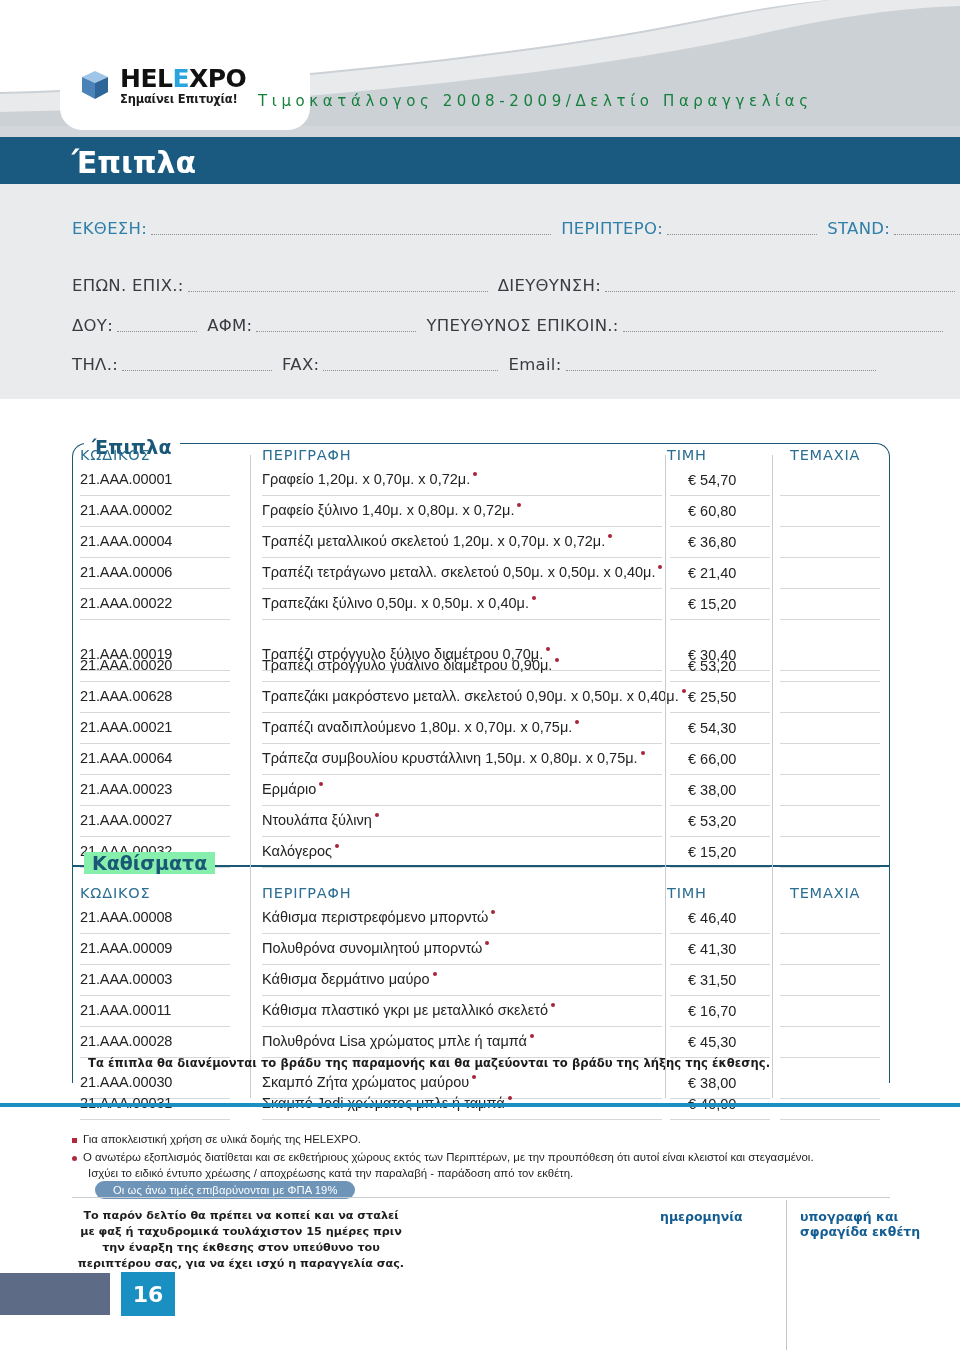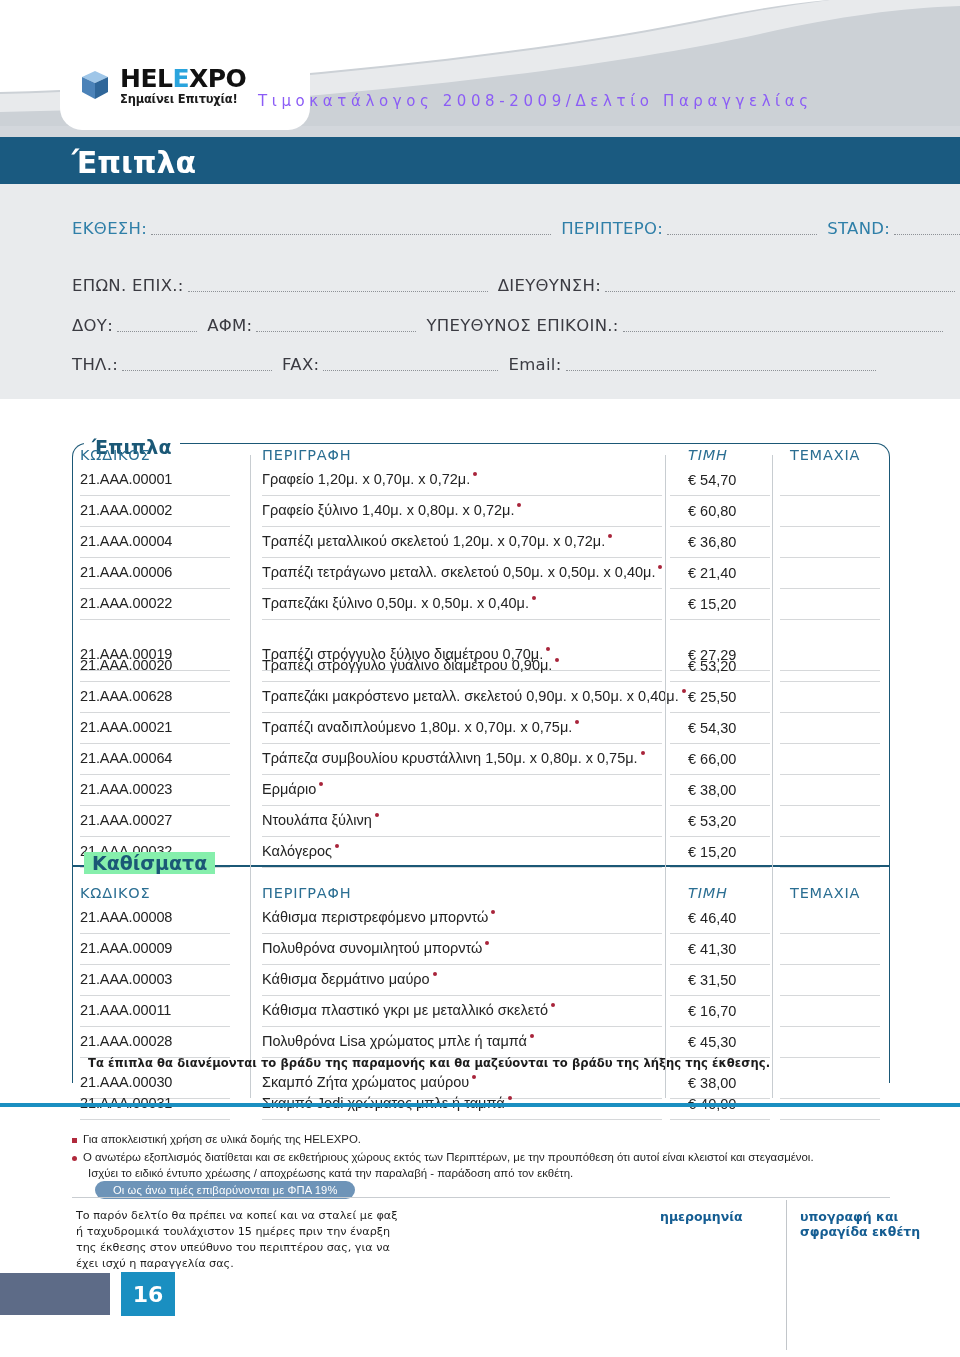--- a/index.html
+++ b/index.html
@@ -41,21 +41,21 @@
   }
   .helexpo-word .e-blue{color:#2aa4dd;}
   .helexpo-tag{
     font-family:"DejaVu Sans",sans-serif;
     font-weight:bold;font-size:11.5px;color:#1b1b1b;margin-top:3px;
     letter-spacing:-0.2px;
   }
   .catalog-title{
     position:absolute;left:258px;top:92px;z-index:5;
     font-family:"DejaVu Sans",sans-serif;
-    font-size:15px;color:#8b5cf6;letter-spacing:4.6px;
+    font-size:15px;color:#15803d;letter-spacing:4.6px;
     white-space:nowrap;
   }
 
   
   .banner{
     position:absolute;left:0;top:137px;width:960px;height:47px;
     background:#1a5a80;
   }
   .banner-title{
     position:absolute;left:72px;top:145px;
@@ -109,21 +109,21 @@
   }
 
   .thead{position:absolute;left:0;width:960px;height:20px;}
   .th{
     position:absolute;
     font-family:"DejaVu Sans",sans-serif;
     font-size:14.5px;color:#2a6e92;letter-spacing:0.8px;
   }
   .col-code{left:80px;}
   .col-desc{left:262px;}
-  .col-price{left:688px;font-style:italic;}
+  .col-price{left:667px;}
   .col-qty{left:790px;}
 
   .row{position:absolute;left:0;width:960px;height:31px;}
   .cell{position:absolute;font-size:14.5px;color:#232323;font-family:"Liberation Sans",sans-serif;}
   .c-code{left:80px;top:3px;letter-spacing:-0.1px;}
   .c-desc{left:262px;top:3px;}
   .c-price{left:688px;top:4px;white-space:nowrap;}
   .dot-mark{
     display:inline-block;width:4px;height:4px;border-radius:50%;
     background:#a8243a;vertical-align:super;margin-left:3px;
@@ -164,21 +164,21 @@
     border-radius:11px;padding:3px 18px;
     font-size:11.2px;font-family:"Liberation Sans",sans-serif;
     letter-spacing:0.1px;
   }
   .hair{
     position:absolute;left:72px;top:1197px;width:818px;height:1px;background:#c9cdd1;
   }
   .foot-text{
     position:absolute;left:76px;top:1208px;width:330px;
     font-family:"DejaVu Sans",sans-serif;
-    font-weight:normal;font-size:11.2px;color:#1d1d1d;line-height:1.42;
+    font-weight:bold;font-size:11.2px;color:#1d1d1d;line-height:1.42;text-align:center;
   }
   .sig-label{
     position:absolute;top:1209px;
     font-family:"DejaVu Sans",sans-serif;
     font-weight:bold;font-size:12.5px;color:#145d92;
   }
   .sig-date{left:660px;}
   .sig-stamp{left:800px;}
   .sig-div{
     position:absolute;left:786px;top:1200px;width:1px;height:150px;background:#c2c6ca;
@@ -316,21 +316,21 @@
       <div class="cell c-price">€ 15,20</div>
       <div class="sep s-code"></div>
       <div class="sep s-desc"></div>
       <div class="sep s-price"></div>
       <div class="sep s-qty"></div>
       <div class="cell" style="left: 780px; top: 3px; width: 100px; height: 22px;"></div>
     </div>
     <div class="row" style="top: 623px; margin-top: 20px;">
       <div class="cell c-code">21.ΑΑΑ.00019</div>
       <div class="cell c-desc">Τραπέζι στρόγγυλο ξύλινο διαμέτρου 0,70μ.<span class="dot-mark"></span></div>
-      <div class="cell c-price">€ 27,29</div>
+      <div class="cell c-price">€ 30,40</div>
       <div class="sep s-code"></div>
       <div class="sep s-desc"></div>
       <div class="sep s-price"></div>
       <div class="sep s-qty"></div>
       <div class="cell" style="left: 780px; top: 3px; width: 100px; height: 22px;"></div>
     </div>
     <div class="row" style="top: 654px;">
       <div class="cell c-code">21.ΑΑΑ.00020</div>
       <div class="cell c-desc">Τραπέζι στρόγγυλο γυάλινο διαμέτρου 0,90μ.<span class="dot-mark"></span></div>
       <div class="cell c-price">€ 53,20</div>

